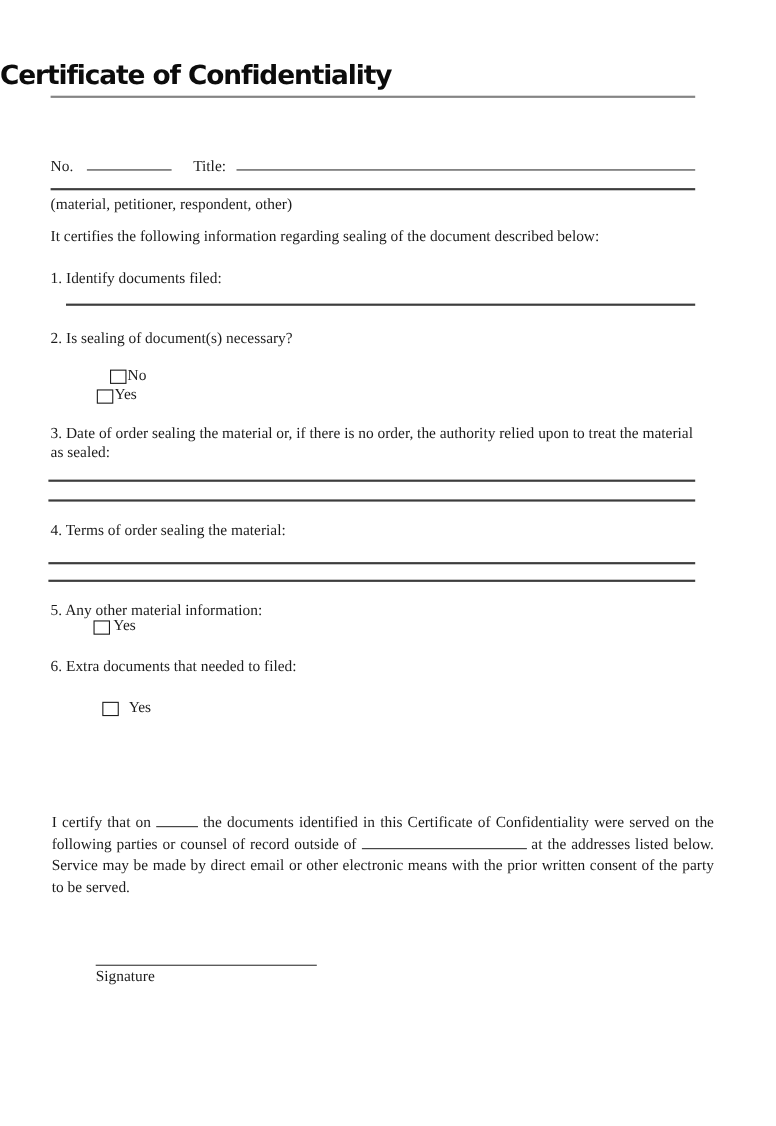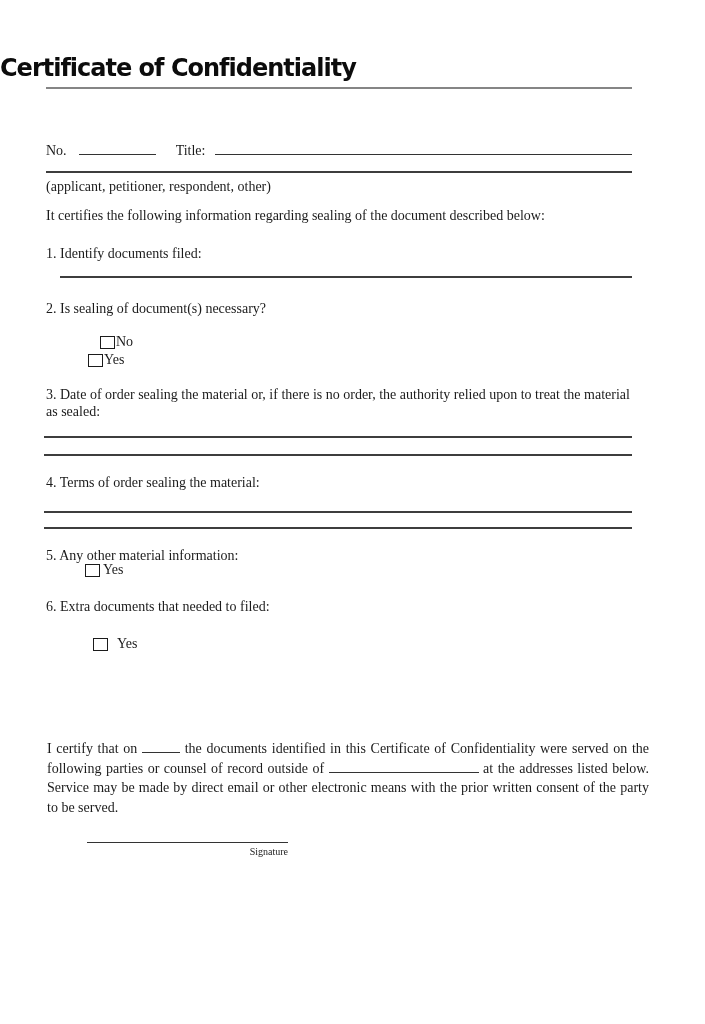--- a/index.html
+++ b/index.html
@@ -79,23 +79,23 @@
   }
   .inline-blank {
     display: inline-block;
     border-bottom: 1px solid #333333;
     height: 11px;
   }
   .date-blank    { width: 38px; }
   .outside-blank { width: 150px; }
   .sigblock {
     position: absolute;
-    top: 842px;
-    text-align: right;
-    font-size: 10px;
+    top: 877px;
+    text-align: left;
+    font-size: 14px;
   }
   .sig-line {
     border-top: 1.5px solid #333333;
     height: 0;
     margin-bottom: 3px;
   }
   .q3-wrap { line-height: 16.5px; }
 </style>
 </head>
 <body>
@@ -107,21 +107,21 @@
 
   <div class="header-row">
     <span>No.</span>
     <span class="blank no-blank"></span>
     <span class="title-label">Title:</span>
     <span class="blank title-blank"></span>
   </div>
 
   <div class="hrule" style="top:171px; left:46px; width:586px;"></div>
 
-  <div class="abs text" style="top:179px; left:46px;">(applicant, petitioner, respondent, other)</div>
+  <div class="abs text" style="top:179px; left:46px;">(material, petitioner, respondent, other)</div>
 
   <div class="abs text" style="top:208px; left:46px;">It certifies the following information regarding sealing of the document described below:</div>
 
   <div class="abs text q-label" style="top:246px;">1. Identify documents filed:</div>
   <div class="hrule" style="top:276px; left:60px; width:572px; height:1.5px;"></div>
 
   <div class="abs text q-label" style="top:301px;">2. Is sealing of document(s) necessary?</div>
   <div class="cb-row" style="top:334px; left:88px;padding-left:12px;">
     <span class="checkbox"></span>
     <span class="cb-gap-0">No</span>

